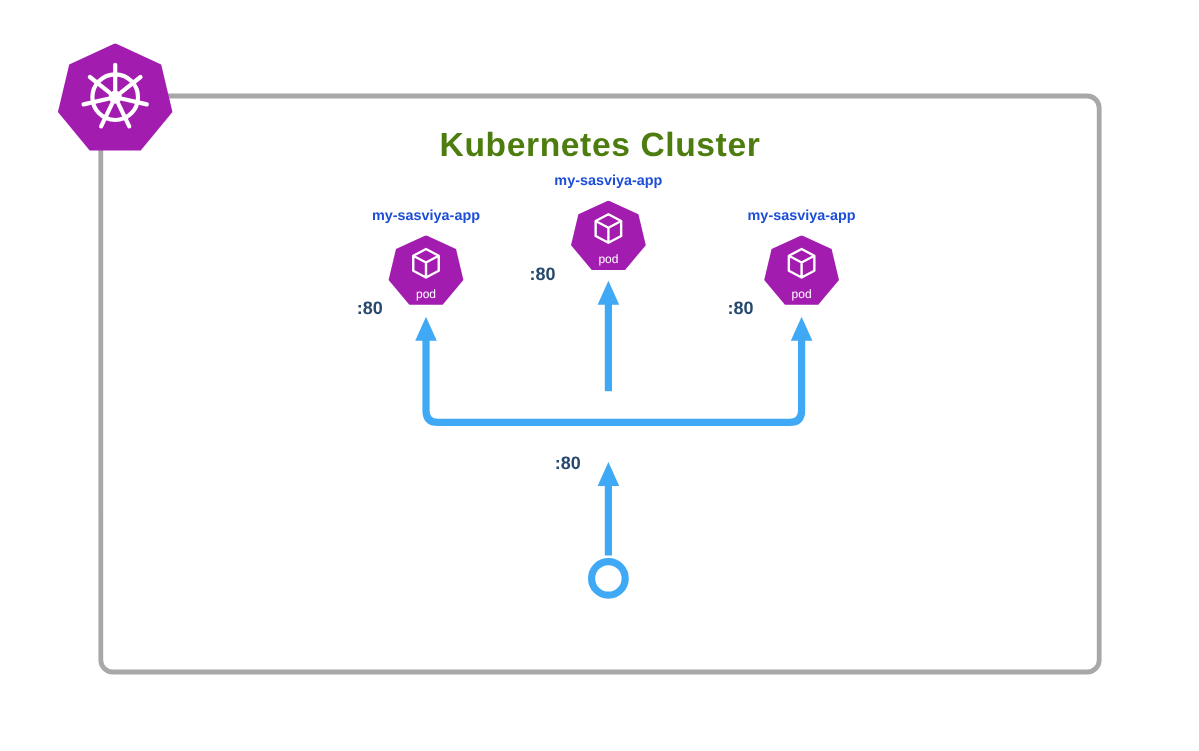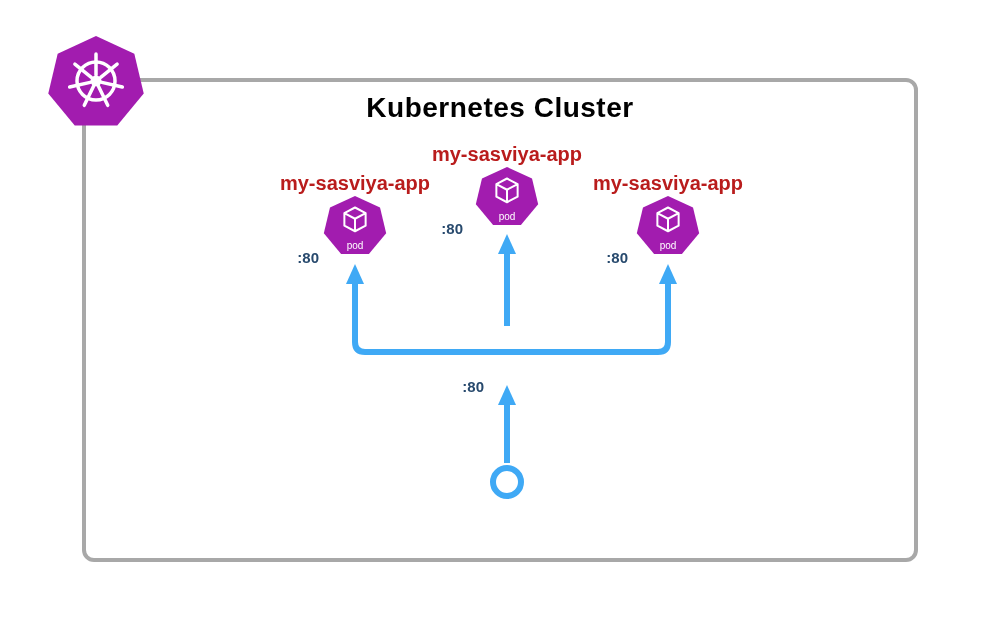--- a/index.html
+++ b/index.html
@@ -19,26 +19,26 @@
     width: 836px; height: 484px;
     border: 4px solid #a8a8a8;
     border-radius: 12px;
     box-sizing: border-box;
     background: #ffffff;
     z-index: 0;
   }
 
   .cluster-title {
     position: absolute;
-    left: 82px; top: 92px;
+    left: 82px; top: 105px;
     width: 836px;
     text-align: center;
     font-size: 28px;
     font-weight: bold;
-    color: #000000;
+    color: #4d7c0f;
     letter-spacing: 0.5px;
     z-index: 2;
   }
 
   
   .heptagon {
     position: relative;
     background: #a21caf;
     clip-path: polygon(50% 0%, 89.1% 18.8%, 98.7% 61.1%, 71.7% 95.1%, 28.3% 95.1%, 1.3% 61.1%, 10.9% 18.8%);
   }
@@ -53,23 +53,23 @@
   .k8s-logo svg { position: absolute; left: 17px; top: 13px; }
 
   
   .node-wrap {
     position: absolute;
     width: 200px;
     z-index: 2;
   }
   .node-label {
     text-align: center;
-    font-size: 20px;
-    font-weight: bold;
-    color: #b91c1c;
+    font-size: 12px;
+    font-weight: bold;
+    color: #1d4ed8;
     height: 20px;
   }
   .node-hept {
     width: 64px; height: 61px;
     margin: 4px auto 0 auto;
   }
   .node-hept svg.glyph { position: absolute; left: 17px; top: 9px; }
   .node-badge {
     position: absolute;
     left: 0; bottom: 6px;

